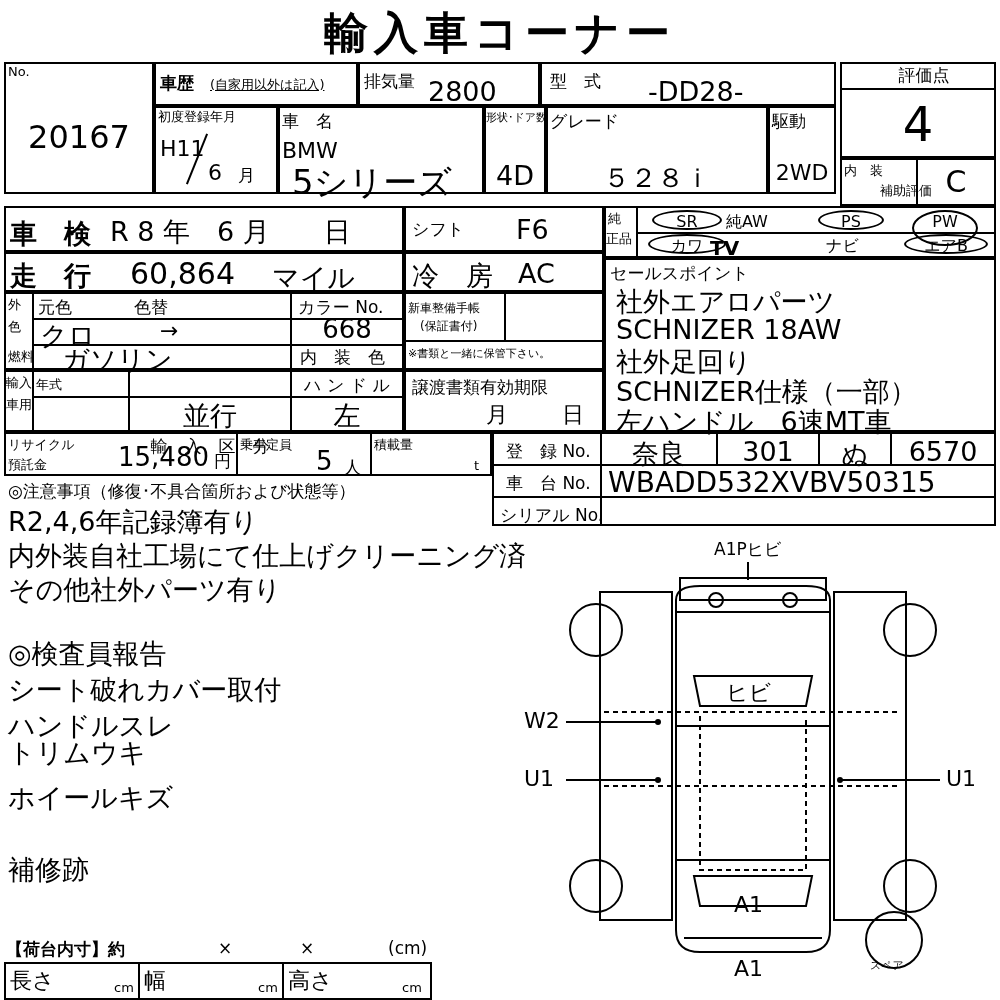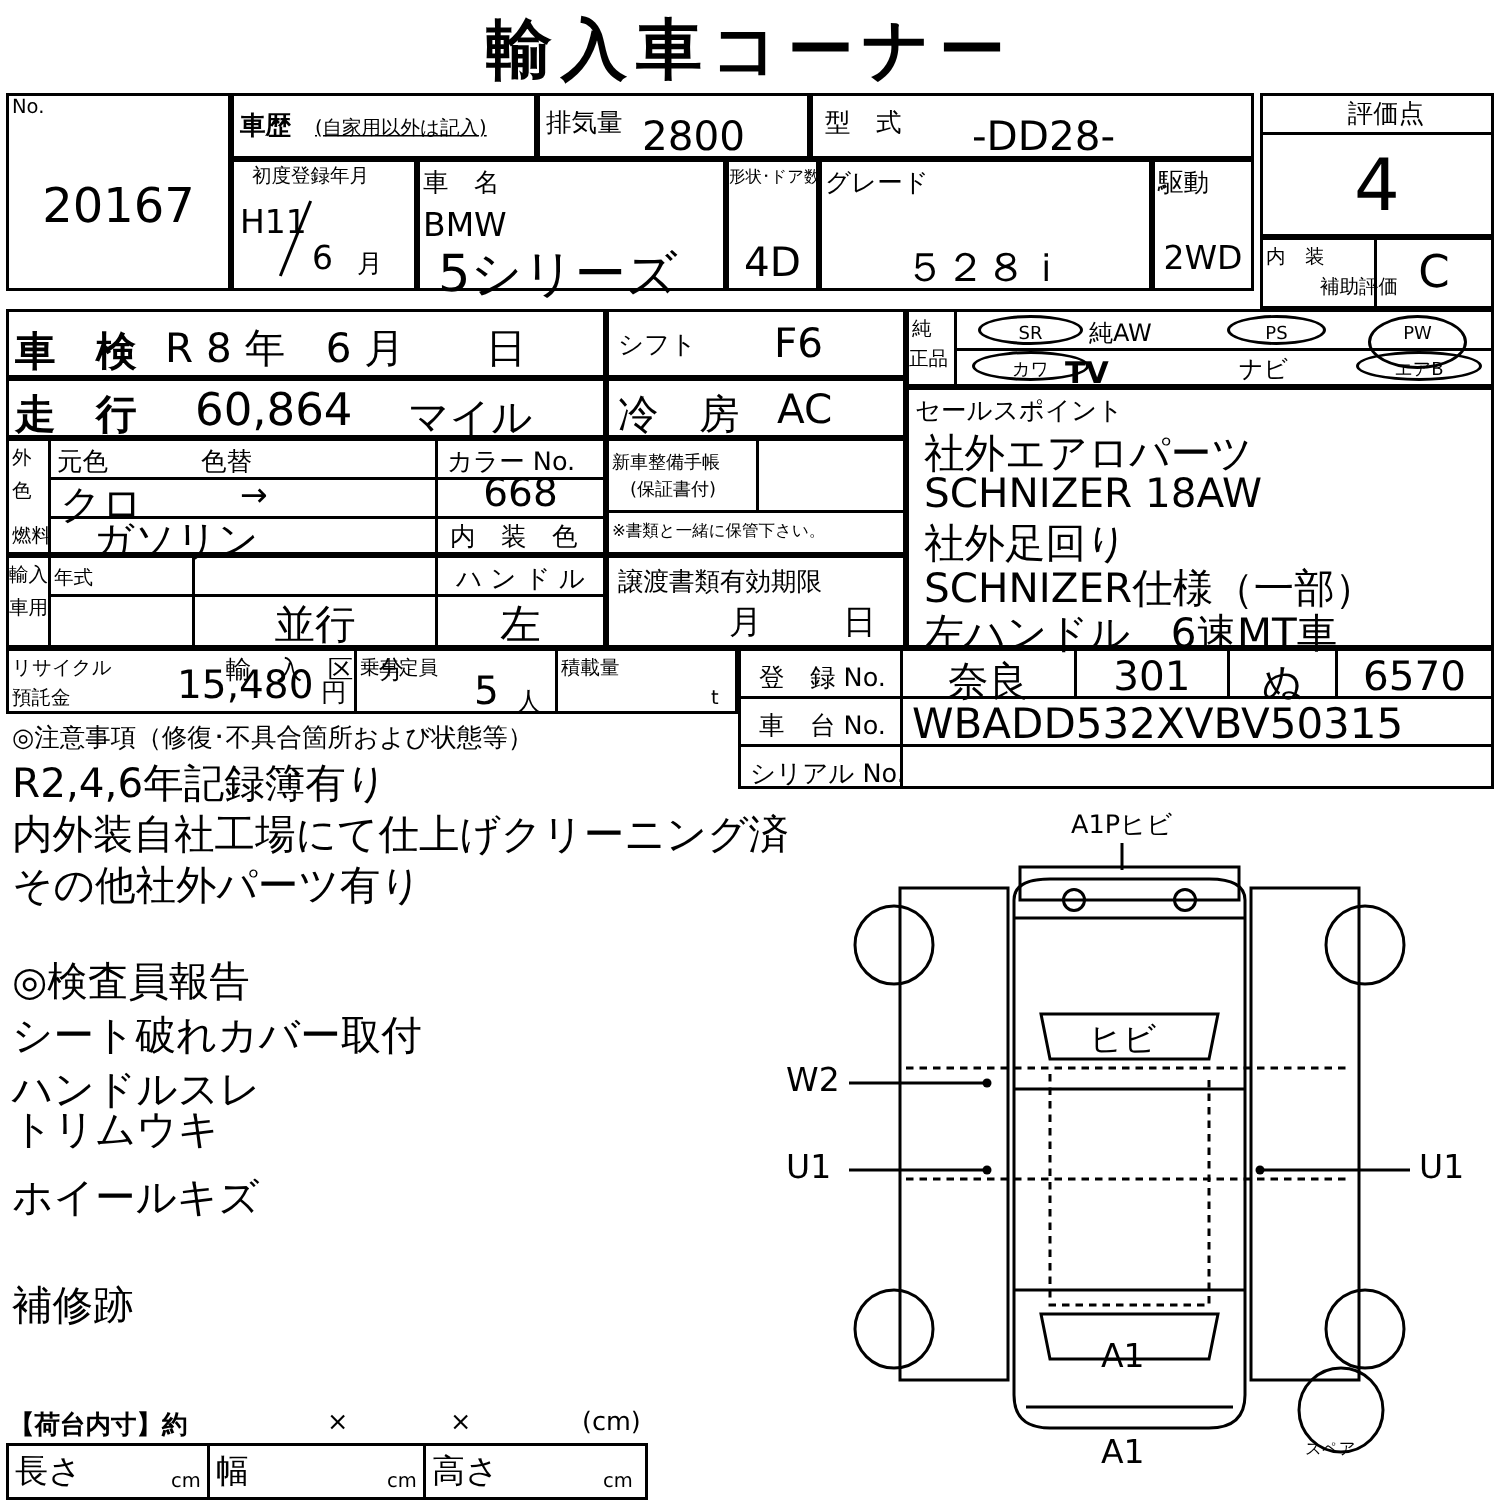--- a/index.html
+++ b/index.html
@@ -21,21 +21,21 @@
   .sm{font-size:13px;}
   .md{font-size:17px;}
   .lg{font-size:22px;}
   .xl{font-size:27px;}
   .xxl{font-size:34px;}
   .b{font-weight:bold;}
   .u{text-decoration:underline;}
   .pill{
     position:absolute;border:2px solid #000;border-radius:50%/50%;
     box-sizing:border-box;text-align:center;
-    font-size:12px;line-height:20px;
+    font-size:16px;line-height:20px;
   }
   svg{position:absolute;left:0;top:0;}
 </style>
 </head>
 <body>
 
 <div class="sheet">
 
   <div class="title">輸入車コーナー</div>
 
@@ -49,21 +49,21 @@
 
   <div class="box" style="left:358px;top:62px;width:182px;height:44px;"></div>
   <div class="t md" style="left:364px;top:70px;">排気量</div>
   <div class="t xl" style="left:428px;top:76px;">2800</div>
 
   <div class="box" style="left:540px;top:62px;width:296px;height:44px;"></div>
   <div class="t md" style="left:550px;top:70px;">型　式</div>
   <div class="t xl" style="left:648px;top:76px;">-DD28-</div>
 
   <div class="box" style="left:154px;top:106px;width:124px;height:88px;"></div>
-  <div class="t sm" style="left:158px;top:108px;margin-left:10px;">初度登録年月</div>
+  <div class="t sm" style="left:158px;top:108px;">初度登録年月</div>
   <div class="t lg" style="left:160px;top:136px;">H11</div>
   <div class="line" style="left:196px;top:132px;width:2px;height:54px;transform:rotate(22deg);"></div>
   <div class="t lg" style="left:208px;top:160px;">6</div>
   <div class="t md" style="left:238px;top:164px;">月</div>
 
   <div class="box" style="left:278px;top:106px;width:206px;height:88px;"></div>
   <div class="t md" style="left:282px;top:110px;">車　名</div>
   <div class="t lg" style="left:282px;top:138px;">BMW</div>
   <div class="t xxl" style="left:292px;top:160px;">5シリーズ</div>
 

